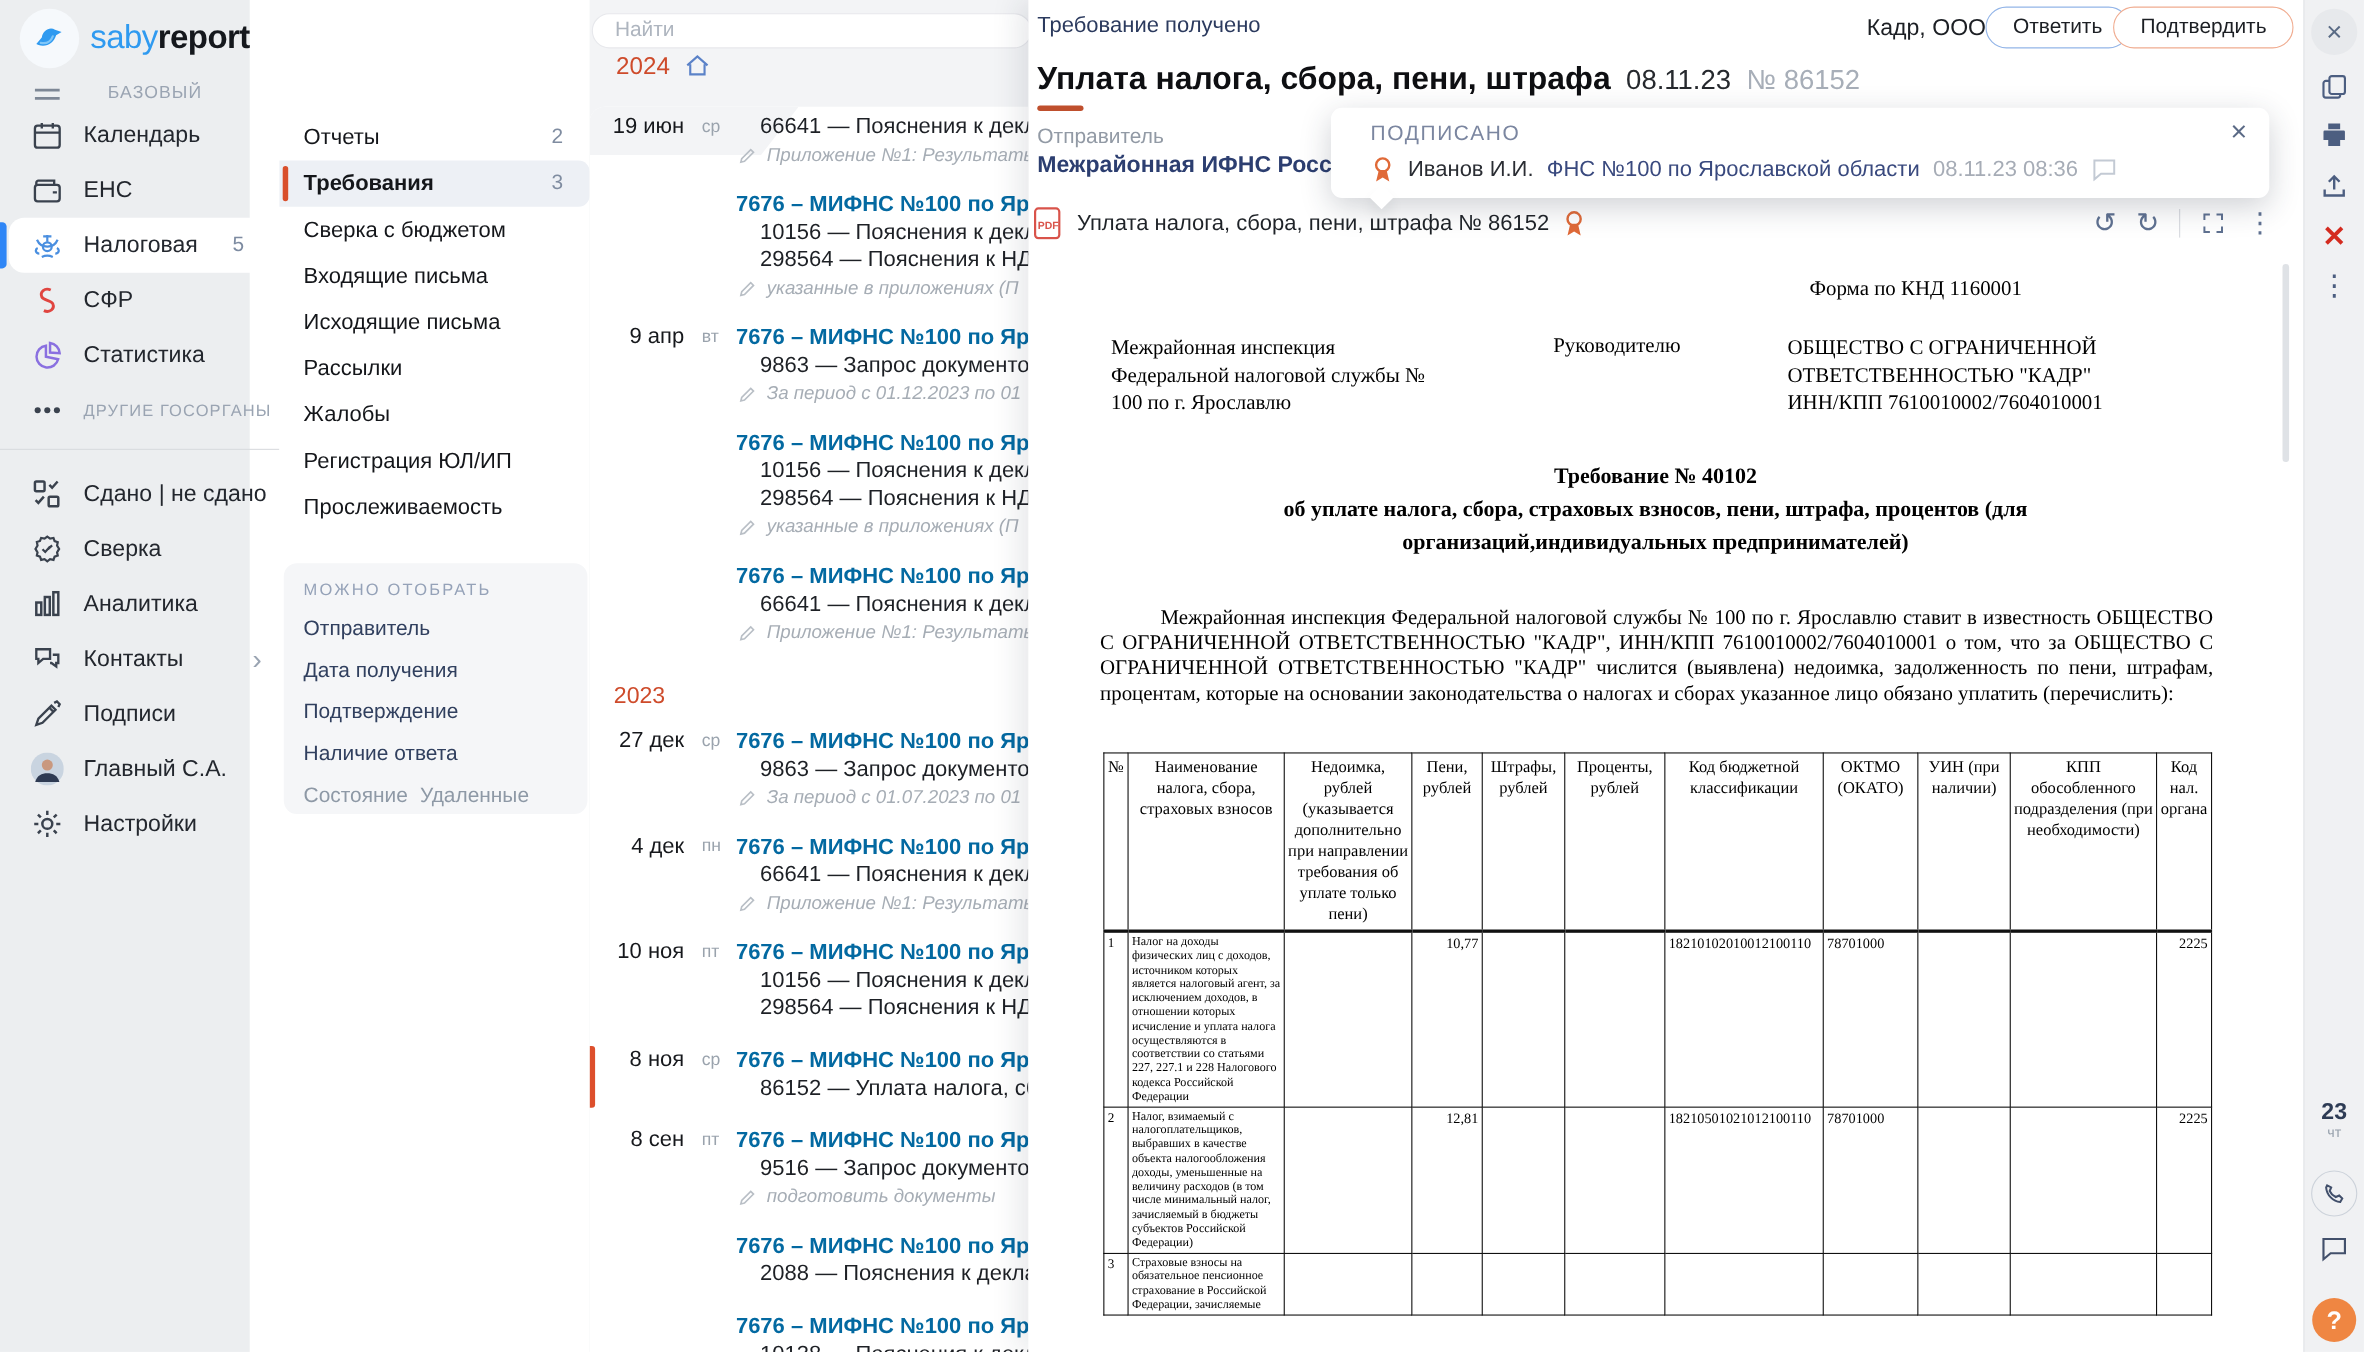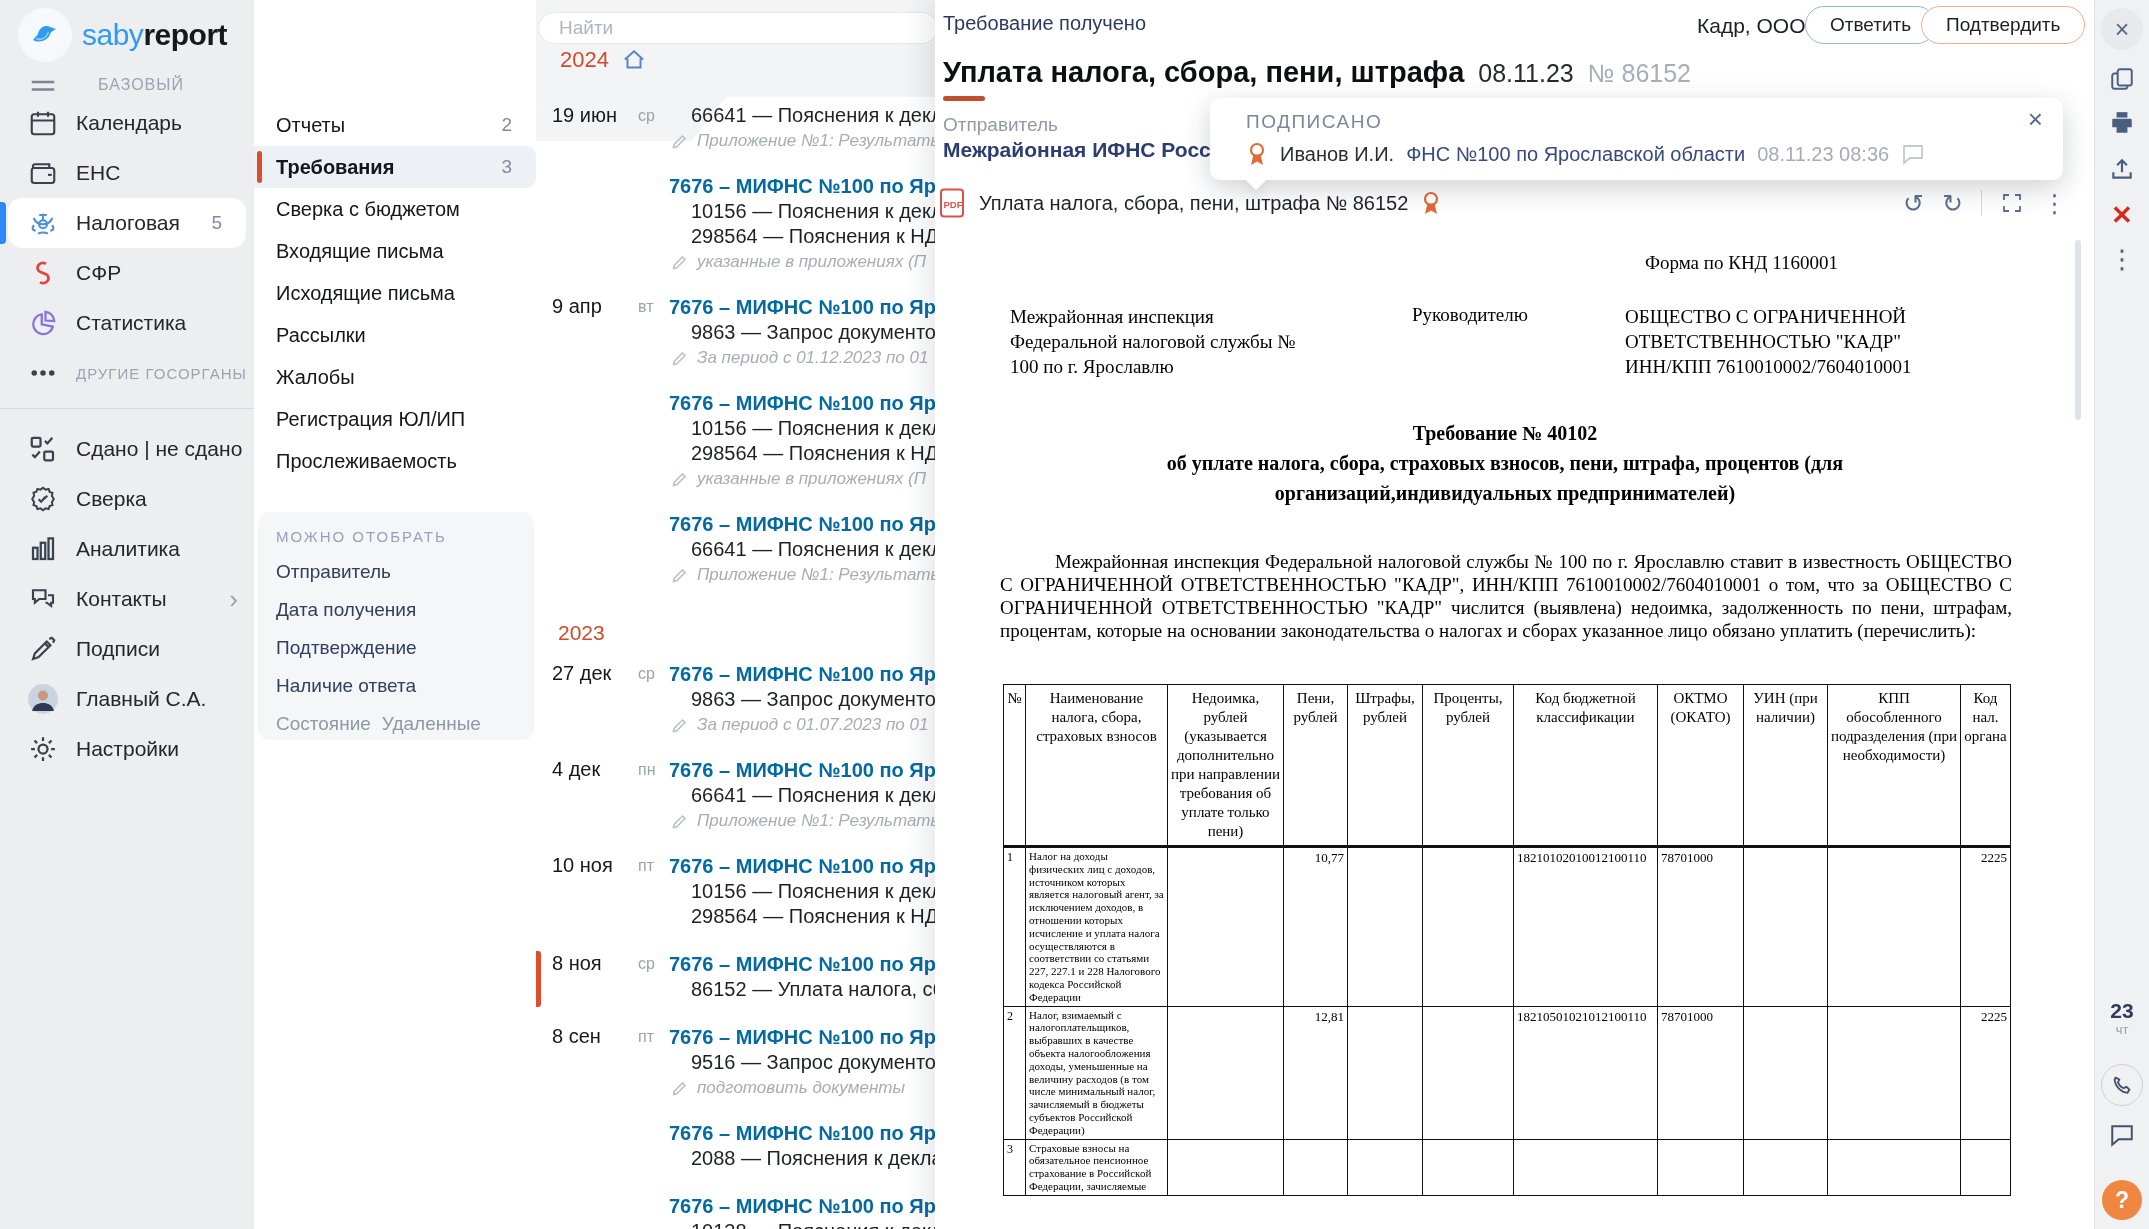--- a/index.html
+++ b/index.html
@@ -1,20 +1,20 @@
 <!DOCTYPE html>
 <html><head>
 <meta charset="utf-8">
 <style>
   html,body{margin:0;padding:0;}
   body{width:2149px;height:1229px;overflow:hidden;position:relative;
        font-family:"Liberation Sans",sans-serif;background:#fff;color:#1b1e23;}
   svg{display:block;}
   
-  #sidebar{position:absolute;left:0;top:0;width:254px;height:1229px;background:#eceef0;}
+  #sidebar{position:absolute;left:0;top:0;width:227px;height:1229px;background:#eceef0;}
   .logo-row{position:absolute;left:18px;top:8px;display:flex;align-items:center;gap:10px;}
   .logo-circle{width:54px;height:54px;border-radius:50%;background:#f6f9fc;display:flex;align-items:center;justify-content:center;}
   .logo-text{font-size:30px;letter-spacing:-0.5px;}
   .logo-saby{color:#2f9af0;font-weight:500;}
   .logo-report{color:#15181d;font-weight:700;}
   .plan-row{position:absolute;left:28px;top:72px;display:flex;align-items:center;gap:22px;}
   .plan-lbl{font-size:16px;color:#9aa4b2;letter-spacing:1px;}
   #sb-items{position:absolute;left:0;top:98px;width:254px;}
   #sb-items2{position:absolute;left:0;top:424px;width:254px;}
   .sb-row{position:relative;height:50px;display:flex;align-items:center;padding-left:28px;cursor:pointer;}
@@ -45,21 +45,21 @@
   #list-col{position:absolute;left:536px;top:0;width:399px;height:1229px;background:#f3f4f6;overflow:hidden;}
   #search-pill{position:absolute;left:2px;top:12px;width:400px;height:32px;border-radius:17px;background:#fff;border:1px solid #e7e8ec;box-sizing:border-box;font-size:19px;color:#aeb5bf;padding:0 20px;outline:none;font-family:"Liberation Sans",sans-serif;}
   #search-pill::placeholder{color:#aeb5bf;}
   #year-top{position:absolute;left:24px;top:47px;display:flex;align-items:center;gap:12px;}
   #year-top .yr{font-size:22px;color:#ce4b2b;}
   #list-card{position:absolute;left:0;top:97px;width:399px;bottom:0;background:#fff;border-radius:14px 0 0 0;padding-top:6px;}
   #date-tab{position:absolute;left:0;top:0;width:190px;height:44px;background:#f3f4f6;clip-path:polygon(0 0,100% 0,82% 100%,0 100%);border-radius:14px 0 0 0;}
   .year-in{font-size:21px;color:#ce4b2b;margin:14px 0 16px 22px;}
   .item{position:relative;padding:0 0 22px 133px;}
   .item.sel::before{content:"";position:absolute;left:0;top:0;width:5px;height:56px;background:#dd4f2c;border-radius:0 3px 3px 0;}
-  .idate{position:absolute;left:16px;width:70px;top:1px;font-size:20px;color:#16181c;white-space:nowrap;}
+  .idate{position:absolute;left:16px;width:70px;top:1px;text-align:right;font-size:20px;color:#16181c;white-space:nowrap;}
   .idow{position:absolute;left:102px;top:4px;font-size:16px;color:#9aa3ad;}
   .ititle{font-size:20px;font-weight:700;color:#0369a1;line-height:26px;white-space:nowrap;}
   .iline{font-size:20px;color:#1d2025;line-height:25px;padding-left:22px;white-space:nowrap;}
   .inote{display:flex;align-items:center;gap:8px;margin-top:3px;padding-left:2px;}
   .pencil{width:18px;height:18px;color:#b9bfc6;flex:0 0 18px;}
   .inote-tx{font-size:17px;font-style:italic;color:#a6adb5;white-space:nowrap;}
   
   #detail{position:absolute;left:935px;top:0;width:1160px;height:1229px;background:#fff;box-shadow:-10px 0 24px rgba(30,40,60,.10);z-index:10;}
   #d-status{position:absolute;left:8px;top:12px;font-size:20px;color:#2b3a5e;}
   #d-org{position:absolute;left:762px;top:14px;font-size:21px;color:#1c1f24;}

